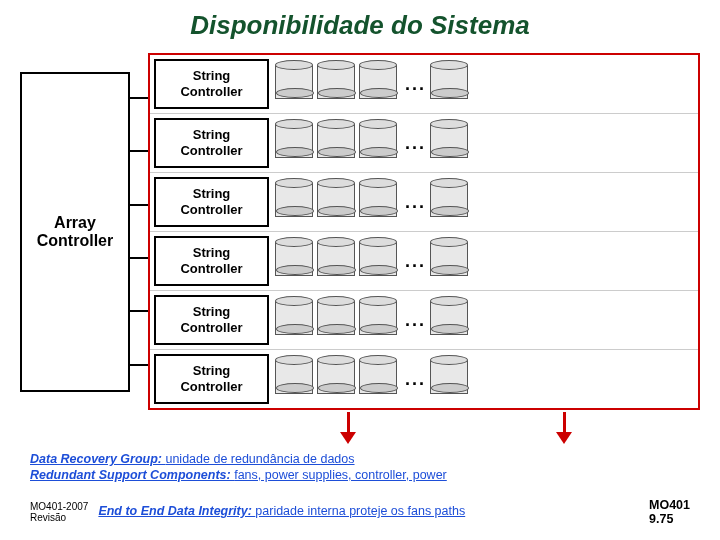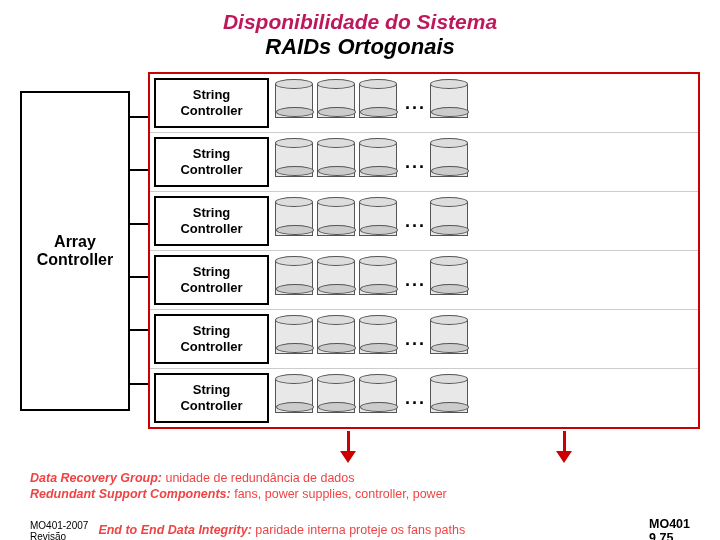--- a/index.html
+++ b/index.html
@@ -20,23 +20,23 @@
       flex-direction: column;
       align-items: center;
     }
 
     .title {
       text-align: center;
       margin-bottom: 8px;
     }
 
     .title-main {
-      font-size: 21px;
-      font-weight: bold;
-      color: #be185d;
+      font-size: 26px;
+      font-weight: bold;
+      color: #14532d;
       font-style: italic;
     }
 
     .title-sub {
       font-size: 22px;
       font-weight: bold;
       color: #000;
       font-style: italic;
     }
 
@@ -195,22 +195,23 @@
 
     
     .footer {
       width: 100%;
       padding: 0 10px;
       margin-top: 8px;
     }
 
     .footer-line {
       font-size: 12.5px;
-      color: #ef4444;
+      color: #1d4ed8;
       margin-bottom: 2px;
+      text-decoration: underline;
     }
 
     .italic-bold {
       font-style: italic;
       font-weight: bold;
     }
 
     .footer-bottom-row {
       display: flex;
       flex-direction: row;
@@ -249,21 +250,20 @@
       width: 18px;
       background: #000;
     }
   </style>
 </head>
 <body>
 
 <div class="page">
   <div class="title">
     <div class="title-main">Disponibilidade do Sistema</div>
-    <div class="title-sub">RAIDs Ortogonais</div>
   </div>
 
   <div class="diagram-area">
 
     <div class="array-and-connectors">
       <div class="array-controller-box">
         <span class="array-controller-label">Array<br>Controller</span>
       </div>
 
       <div class="connectors-col">

